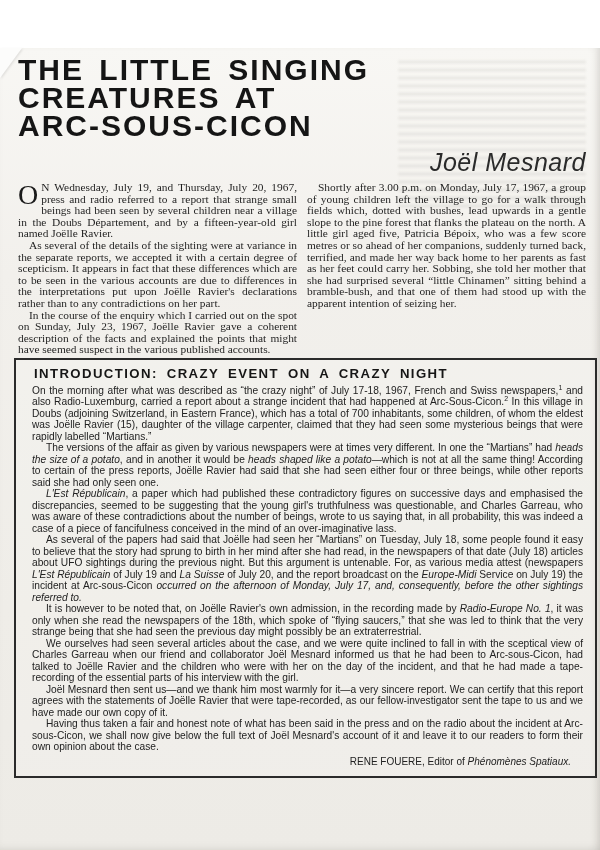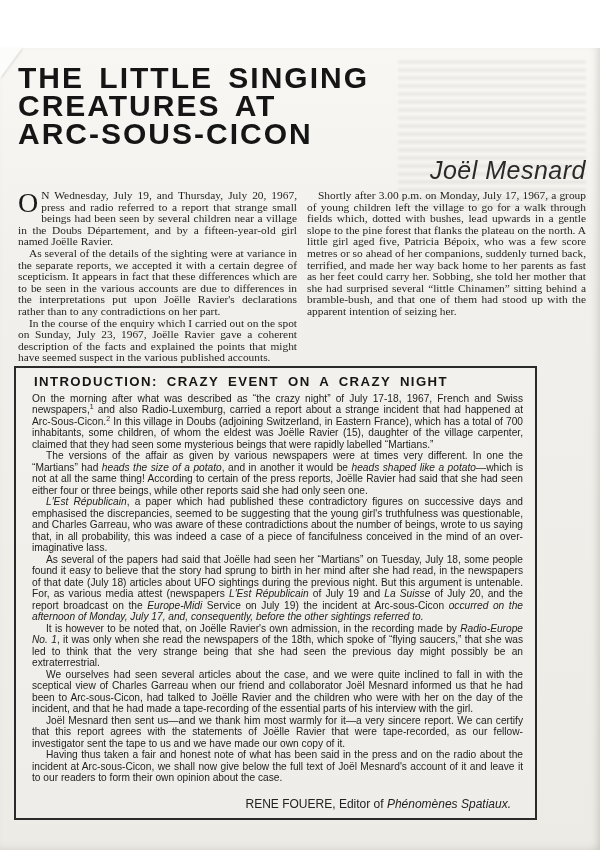--- a/index.html
+++ b/index.html
@@ -7,42 +7,42 @@
   .canvas{position:relative;width:600px;height:850px;overflow:hidden;background:#ffffff;}
   .page{position:absolute;top:48px;left:0;width:600px;height:802px;
         background:linear-gradient(180deg,#f8f7f4 0%,#f2f0ec 28%,#efede8 70%,#edebe6 100%);
         box-shadow:inset -7px 0 9px -5px rgba(60,55,45,0.18), inset 0 -6px 8px -5px rgba(60,55,45,0.10);}
   .fold{position:absolute;top:0;left:0;width:0;height:0;
         border-top:30px solid #fcfcfb;border-right:22px solid transparent;
         filter:drop-shadow(1px 1px 1px rgba(0,0,0,0.10));}
   .ghost{position:absolute;top:12px;left:398px;width:188px;height:152px;
          background:repeating-linear-gradient(180deg, rgba(125,122,112,0.16) 0px, rgba(125,122,112,0.16) 4px, rgba(0,0,0,0) 4px, rgba(0,0,0,0) 8px);
          filter:blur(0.8px);opacity:0.55;}
-  .content{position:relative;padding:16px 14px 0 18px;}
+  .content{position:relative;padding:8px 14px 0 18px;}
   h1{margin:0;font-size:30px;line-height:28px;font-weight:bold;color:#151515;
      letter-spacing:2px;word-spacing:5px;}
   h1 span{display:block;}
   .author{margin:8px 0 0 0;font-size:25px;line-height:28px;font-style:italic;color:#2a2a2a;letter-spacing:0.5px;text-align:right;}
   .credit{margin:4px 0 0 0;max-width:470px;font-size:10.6px;line-height:11.6px;font-weight:bold;color:#1c1c1c;}
   .credit .it{font-style:italic;}
   .columns{display:flex;gap:10px;margin-top:6px;}
   .col{flex:1;font-family:"Liberation Serif",serif;font-size:11.4px;line-height:11.6px;
        text-align:justify;color:#1f1f1f;}
   .col p{margin:0;}
   .col p.ind{text-indent:11px;}
   .drop{float:left;font-size:28px;line-height:23px;padding:1px 3px 0 0;color:#1a1a1a;}
-  .intro-box{margin:2px 0 0 -4px;width:523px;border:2px solid #2b2b2b;
+  .intro-box{margin:2px 0 0 -4px;width:583px;border:2px solid #2b2b2b;
              padding:4px 12px 8px 16px;box-sizing:border-box;background:rgba(255,255,255,0.12);}
   .box-heading{font-size:13.2px;font-weight:bold;letter-spacing:1.4px;word-spacing:4px;
                color:#161616;margin:2px 0 4px 2px;}
   .box-body p{margin:0;font-size:10.2px;line-height:11.5px;text-align:justify;color:#222222;}
   .box-body p.ind{text-indent:14px;}
   .box-body .it{font-style:italic;}
   .box-body sup{font-size:7px;line-height:0;}
-  .sig{margin:14px 12px 0 0;font-size:12px;line-height:12px;text-align:right;color:#222222;}
+  .sig{margin:3px 12px 0 0;font-size:10px;line-height:12px;text-align:right;color:#222222;}
   .sig .it{font-style:italic;}
 </style>
 </head>
 <body>
 
 <div class="canvas">
   <div class="page">
     <div class="fold"></div>
     <div class="ghost"></div>
 

